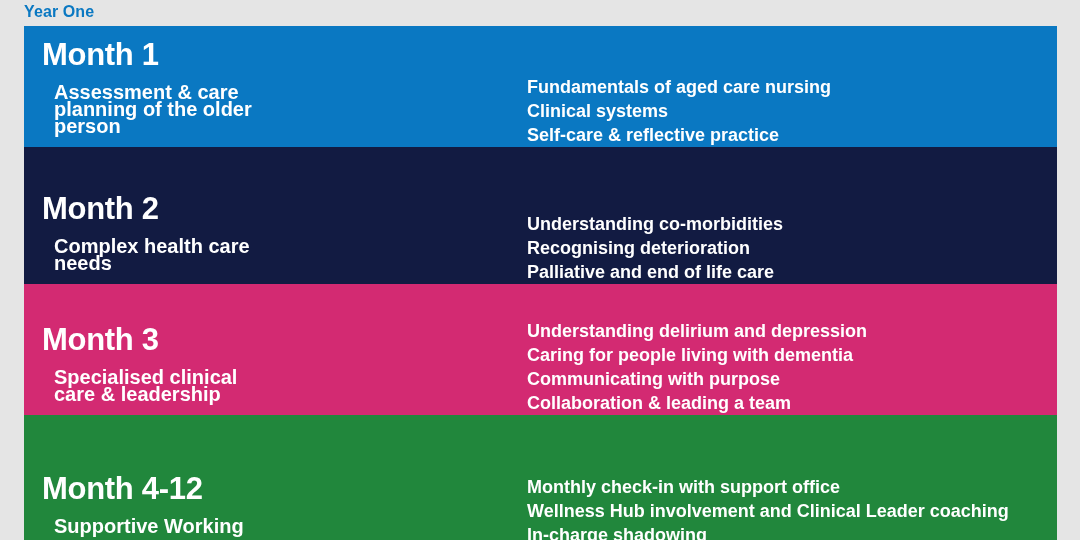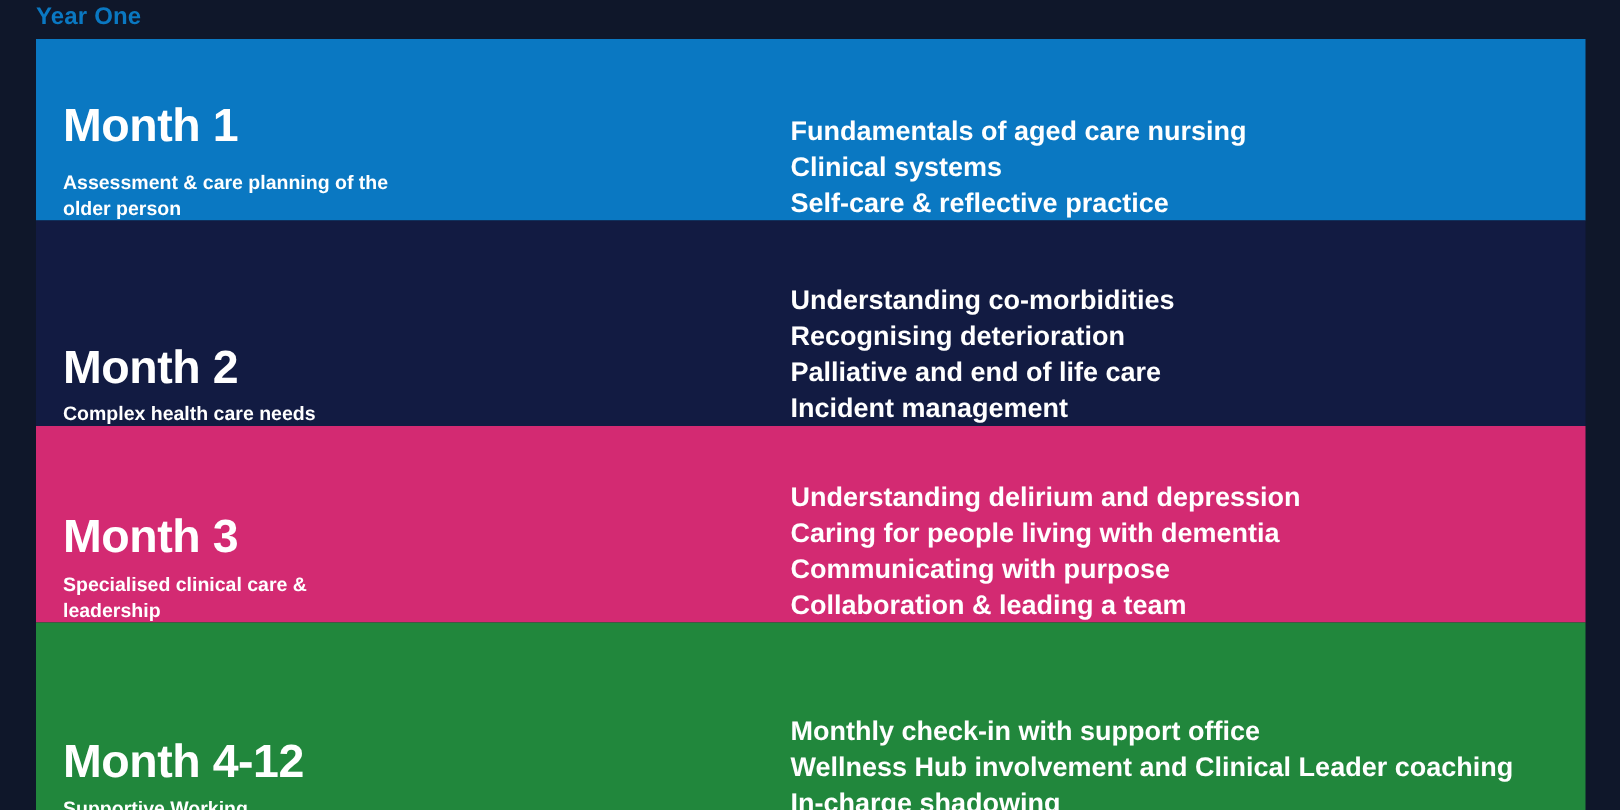--- a/index.html
+++ b/index.html
@@ -12,21 +12,21 @@
     height: 540px;
     overflow: hidden;
     font-family: "Liberation Sans", sans-serif;
     -webkit-font-smoothing: antialiased;
   }
 
   .page {
     position: relative;
     width: 1080px;
     height: 540px;
-    background: #0f172a;
+    background: #e5e5e5;
     box-sizing: border-box;
   }
 
   .year-label {
     position: absolute;
     left: 24px;
     top: 2px;
     font-size: 16px;
     font-weight: bold;
     letter-spacing: 0.1px;
@@ -69,24 +69,24 @@
   .month-title {
     font-size: 31px;
     font-weight: bold;
     line-height: 34px;
     letter-spacing: -0.3px;
     margin: 0;
     white-space: nowrap;
   }
 
   .month-sub {
-    font-size: 13px;
+    font-size: 20px;
     font-weight: bold;
     line-height: 17px;
-    margin: 0;
+    margin: 12px;
     max-width: 230px;
   }
 
   .topic-list {
     list-style: none;
     margin: 0;
     padding: 0;
   }
 
   .topic-item {
@@ -140,21 +140,20 @@
     <section class="block block-2" style="background: rgb(18, 27, 66);">
       <div class="block-left">
         <div class="month-title">Month 2</div>
         <div class="month-sub">Complex health care needs</div>
       </div>
       <div class="block-right">
         <ul class="topic-list">
           <li class="topic-item">Understanding co-morbidities</li>
           <li class="topic-item">Recognising deterioration</li>
           <li class="topic-item">Palliative and end of life care</li>
-          <li class="topic-item">Incident management</li>
         </ul>
       </div>
     </section>
 
     <section class="block block-3" style="background: rgb(211, 42, 114);">
       <div class="block-left">
         <div class="month-title">Month 3</div>
         <div class="month-sub">Specialised clinical care &amp; leadership</div>
       </div>
       <div class="block-right">

